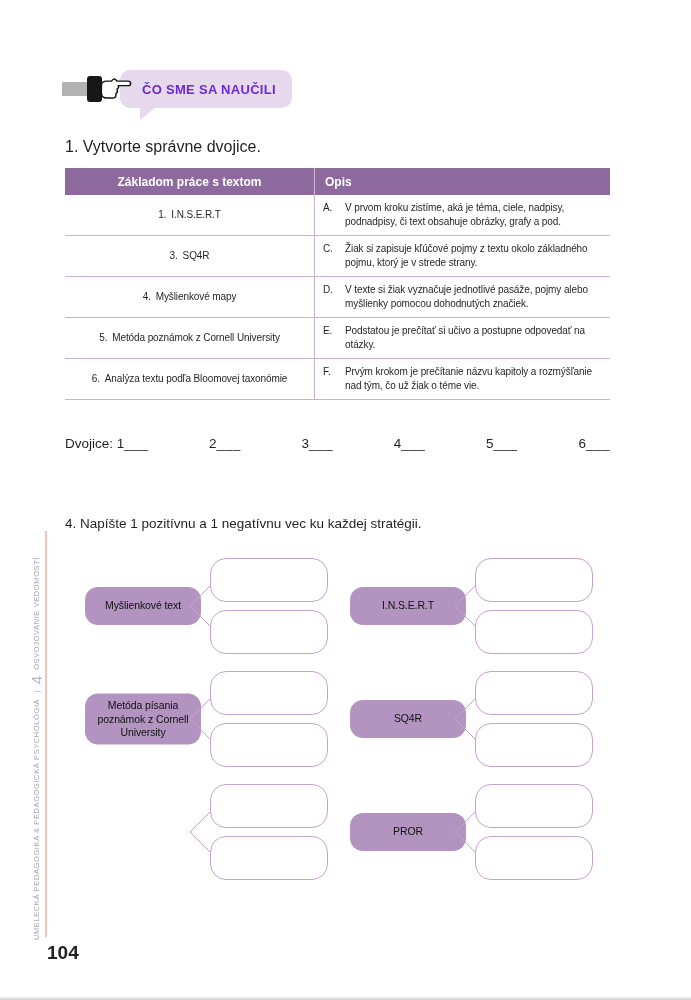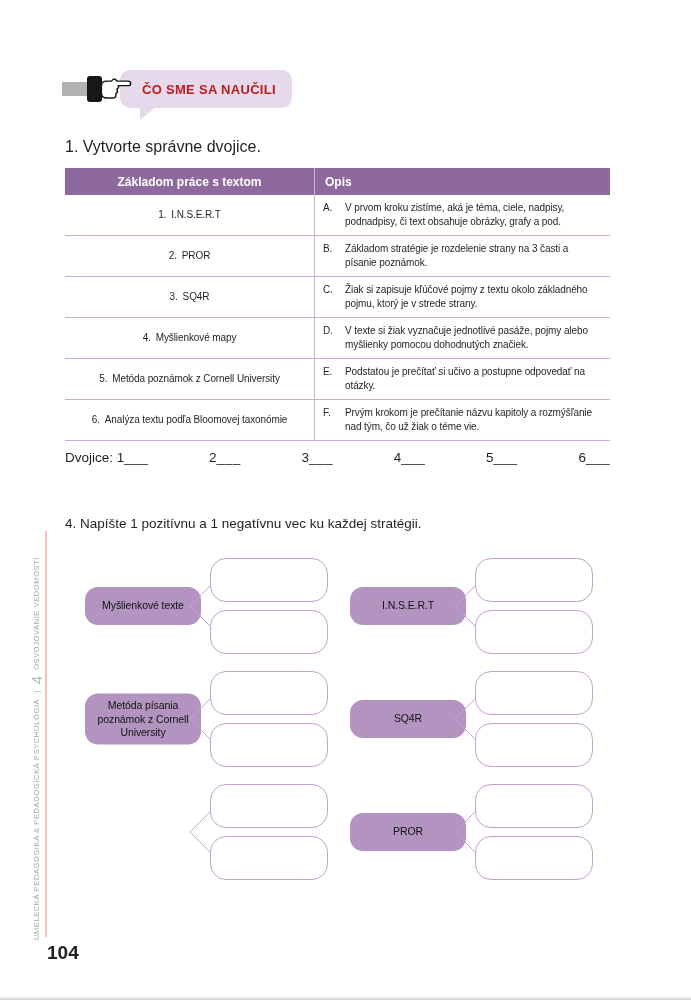--- a/index.html
+++ b/index.html
@@ -9,21 +9,21 @@
   }
   
   .badge{position:absolute;left:62px;top:60px;display:flex;align-items:center;height:58px;}
   .badge .sleeve{width:26px;height:14px;background:#b2b2b2;}
   .badge .cuff{width:15px;height:26px;background:#171717;border-radius:3px;margin-left:-1px;z-index:2;}
   .badge .hand{margin-left:-4px;z-index:3;position:relative;}
   .badge .bubble{
     position:relative;margin-left:-14px;background:#e7d9ec;border-radius:10px;
     padding:10px 16px 10px 22px;z-index:1;
   }
-  .badge .bubble-label{color:#b91c1c;font-weight:bold;font-size:13px;letter-spacing:.3px;}
+  .badge .bubble-label{color:#6d28d9;font-weight:bold;font-size:13px;letter-spacing:.3px;}
   .badge .bubble-tail{
     position:absolute;left:20px;bottom:-12px;width:0;height:0;
     border-top:13px solid #e7d9ec;border-right:16px solid transparent;
   }
   
   .ex1-title{position:absolute;left:65px;top:138px;font-size:16px;}
   .ex2-title{position:absolute;left:65px;top:516px;font-size:13.5px;}
   
   .strategies{position:absolute;left:65px;top:168px;width:545px;border-collapse:collapse;table-layout:fixed;}
   .strategies th{
@@ -31,21 +31,21 @@
   }
   .strategies th.h-strategy{width:229px;text-align:center;border-right:1px solid rgba(255,255,255,.55);}
   .strategies th.h-opis{text-align:left;margin-left:28px;}
   .strategies td{border-bottom:1px solid #cbb0d5;font-size:10px;letter-spacing:-.1px;line-height:1.4;}
   .cell-strategy{width:229px;text-align:center;vertical-align:middle;border-right:1px solid #cbb0d5;padding:6px 6px;}
   .cell-desc{padding:6px 8px;vertical-align:top;}
   .desc-wrap{display:flex;}
   .desc-letter{flex:0 0 22px;}
   .desc-text{flex:1;}
   
-  .pairs-line{position:absolute;left:65px;top:450px;width:545px;display:flex;justify-content:space-between;font-size:13.5px;text-align:right;}
+  .pairs-line{position:absolute;left:65px;top:436px;width:545px;display:flex;justify-content:space-between;font-size:13.5px;text-align:right;}
   .pair-group{white-space:pre;}
   .pair-blank{letter-spacing:.5px;}
   
   .clusters-grid{
     position:absolute;left:85px;top:558px;display:grid;
     grid-template-columns:245px 245px;column-gap:20px;row-gap:17px;
   }
   .cluster{position:relative;width:245px;height:96px;}
   .cluster-label{
     position:absolute;left:0;top:50%;transform:translateY(-50%);
@@ -103,29 +103,20 @@
         <tr>
           <td class="cell-strategy">1. I.N.S.E.R.T</td>
           <td class="cell-desc">
             <div class="desc-wrap">
               <span class="desc-letter">A.</span>
               <span class="desc-text">V prvom kroku zistíme, aká je téma, ciele, nadpisy, podnadpisy, či text obsahuje obrázky, grafy a pod.</span>
             </div>
           </td>
         </tr>
         <tr>
-          <td class="cell-strategy">2. PROR</td>
-          <td class="cell-desc">
-            <div class="desc-wrap">
-              <span class="desc-letter">B.</span>
-              <span class="desc-text">Základom stratégie je rozdelenie strany na 3 časti a písanie poznámok.</span>
-            </div>
-          </td>
-        </tr>
-        <tr>
           <td class="cell-strategy">3. SQ4R</td>
           <td class="cell-desc">
             <div class="desc-wrap">
               <span class="desc-letter">C.</span>
               <span class="desc-text">Žiak si zapisuje kľúčové pojmy z textu okolo základného pojmu, ktorý je v strede strany.</span>
             </div>
           </td>
         </tr>
         <tr>
           <td class="cell-strategy">4. Myšlienkové mapy</td>
@@ -162,21 +153,21 @@
   <span class="pair-group"><span class="pair-num">2</span><span class="pair-blank">___</span></span>
       <span class="pair-group"><span class="pair-num">3</span><span class="pair-blank">___</span></span>
       <span class="pair-group"><span class="pair-num">4</span><span class="pair-blank">___</span></span>
       <span class="pair-group"><span class="pair-num">5</span><span class="pair-blank">___</span></span>
       <span class="pair-group"><span class="pair-num">6</span><span class="pair-blank">___</span></span>
     </div>
 
   <div class="ex2-title">4. Napíšte 1 pozitívnu a 1 negatívnu vec ku každej stratégii.</div>
   <div class="clusters-grid">
       <div class="cluster">
-        <div class="cluster-label">Myšlienkové texte</div>
+        <div class="cluster-label">Myšlienkové text</div>
         <svg class="connector" width="24" height="96" viewBox="0 0 24 96">
           <line x1="1" y1="48" x2="23" y2="26"></line>
           <line x1="1" y1="48" x2="23" y2="70"></line>
         </svg>
         <div class="answer-box top"></div>
         <div class="answer-box bot"></div>
       </div>
       <div class="cluster">
         <div class="cluster-label">I.N.S.E.R.T</div>
         <svg class="connector" width="24" height="96" viewBox="0 0 24 96">

